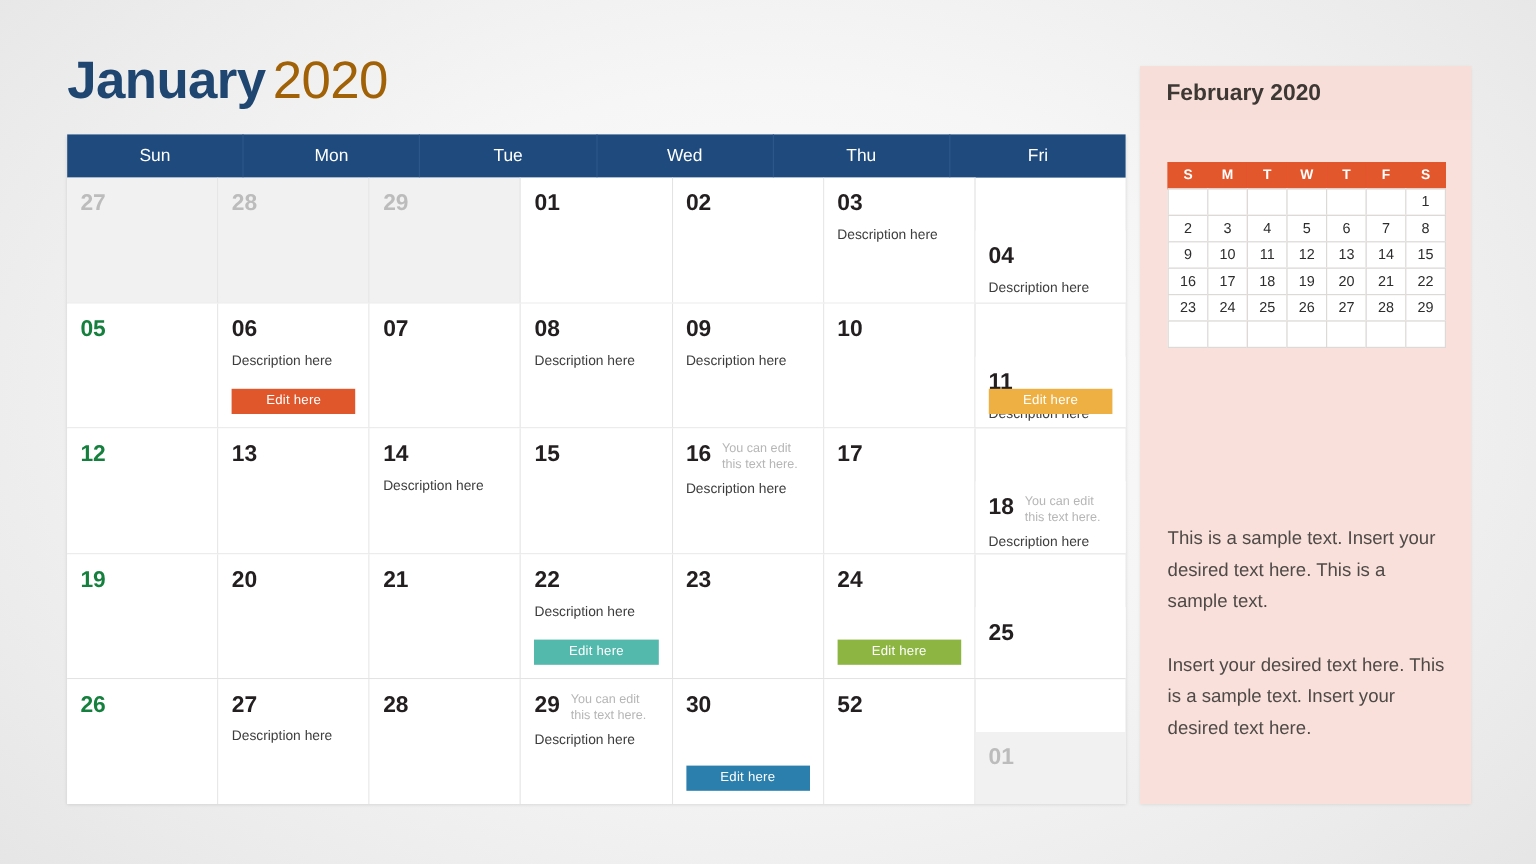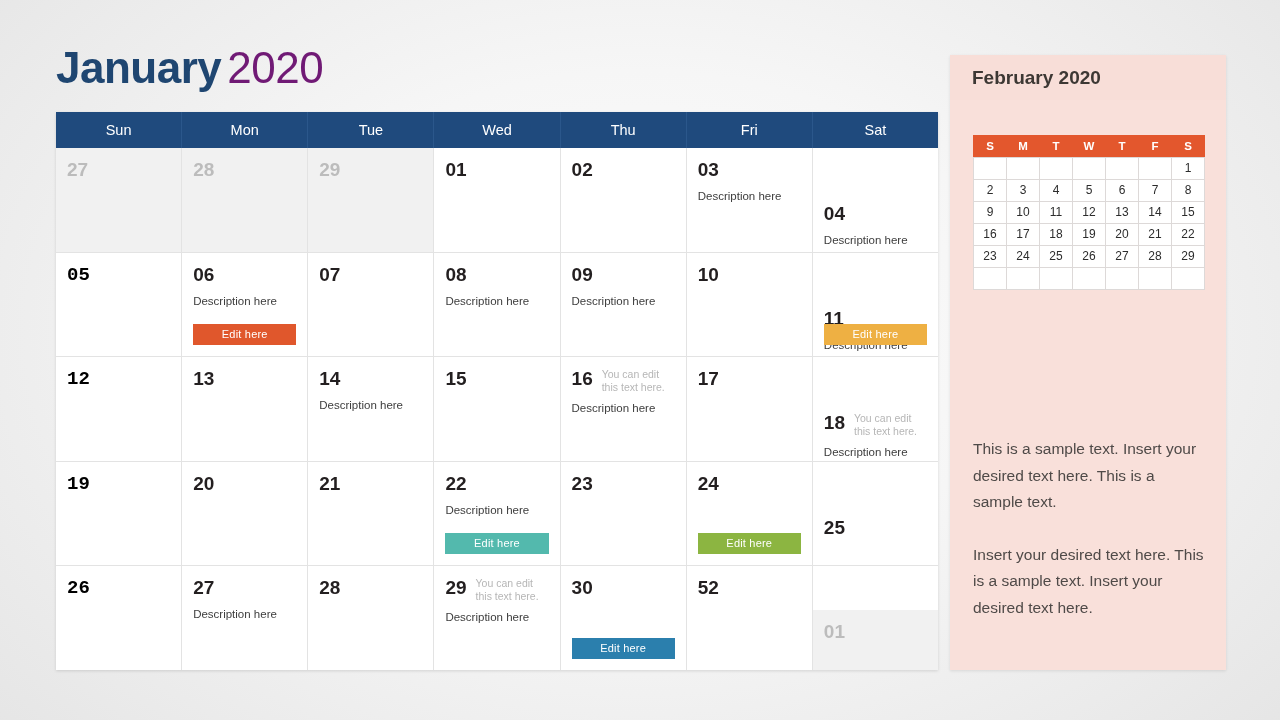--- a/index.html
+++ b/index.html
@@ -12,21 +12,21 @@
 
   #stage { position:relative; width:1280px; height:720px; }
 
   
   .page-title {
     position:absolute; left:56px; top:42px;
     font-size:44px; line-height:52px; letter-spacing:-0.5px;
     color:#1f4671; white-space:nowrap;
   }
   .page-title .m { font-weight:bold; }
-  .page-title .y { font-weight:normal; color:#701a75; margin-left:6px; }
+  .page-title .y { font-weight:normal; color:#a16207; margin-left:6px; }
 
   
   .cal {
     position:absolute; left:56px; top:112px;
     width:882px; height:558px;
     background:#fff;
     box-shadow:0 1px 3px rgba(0,0,0,.13);
   }
   .cal-head { display:flex; height:36px; background:#1f4a7d; }
   .cal-head .hcell {
@@ -44,21 +44,21 @@
     flex:1 1 0; min-width:0; position:relative;
     border-right:1px solid #e3e3e3;
     padding:11px 11px 0 11px;
     background:#fff;
   }
   .day:last-child { border-right:none;margin-top:44px; }
   .day.muted { background:#f1f1f1; }
 
   .dnum { font-size:19px; font-weight:bold; color:#231f20; line-height:22px; display:inline-block; vertical-align:top; }
   .day.muted .dnum { color:#bcbcbc; }
-  .day.sun .dnum { color:#000000;font-family:Liberation Mono, monospace; }
+  .day.sun .dnum { color:#15803d; }
 
   .note {
     display:inline-block; vertical-align:top;
     margin-left:9px; margin-top:0px;
     font-size:10.5px; line-height:12.5px; color:#b6b6b6;
     width:72px; white-space:normal;
   }
   .desc { margin-top:8px; font-size:11.5px; color:#3d3d3d; line-height:14px; }
 
   .btn {
@@ -116,21 +116,20 @@
   </div>
 
   <div class="cal">
     <div class="cal-head">
         <div class="hcell">Sun</div>
         <div class="hcell">Mon</div>
         <div class="hcell">Tue</div>
         <div class="hcell">Wed</div>
         <div class="hcell">Thu</div>
         <div class="hcell">Fri</div>
-        <div class="hcell">Sat</div>
       </div>
     <div class="cal-body">
         <div class="week">
           <div class="day muted"><span class="dnum">27</span></div>
           <div class="day muted"><span class="dnum">28</span></div>
           <div class="day muted"><span class="dnum">29</span></div>
           <div class="day"><span class="dnum">01</span></div>
           <div class="day"><span class="dnum">02</span></div>
           <div class="day"><span class="dnum">03</span><div class="desc">Description here</div></div>
           <div class="day"><span class="dnum">04</span><div class="desc">Description here</div></div>

